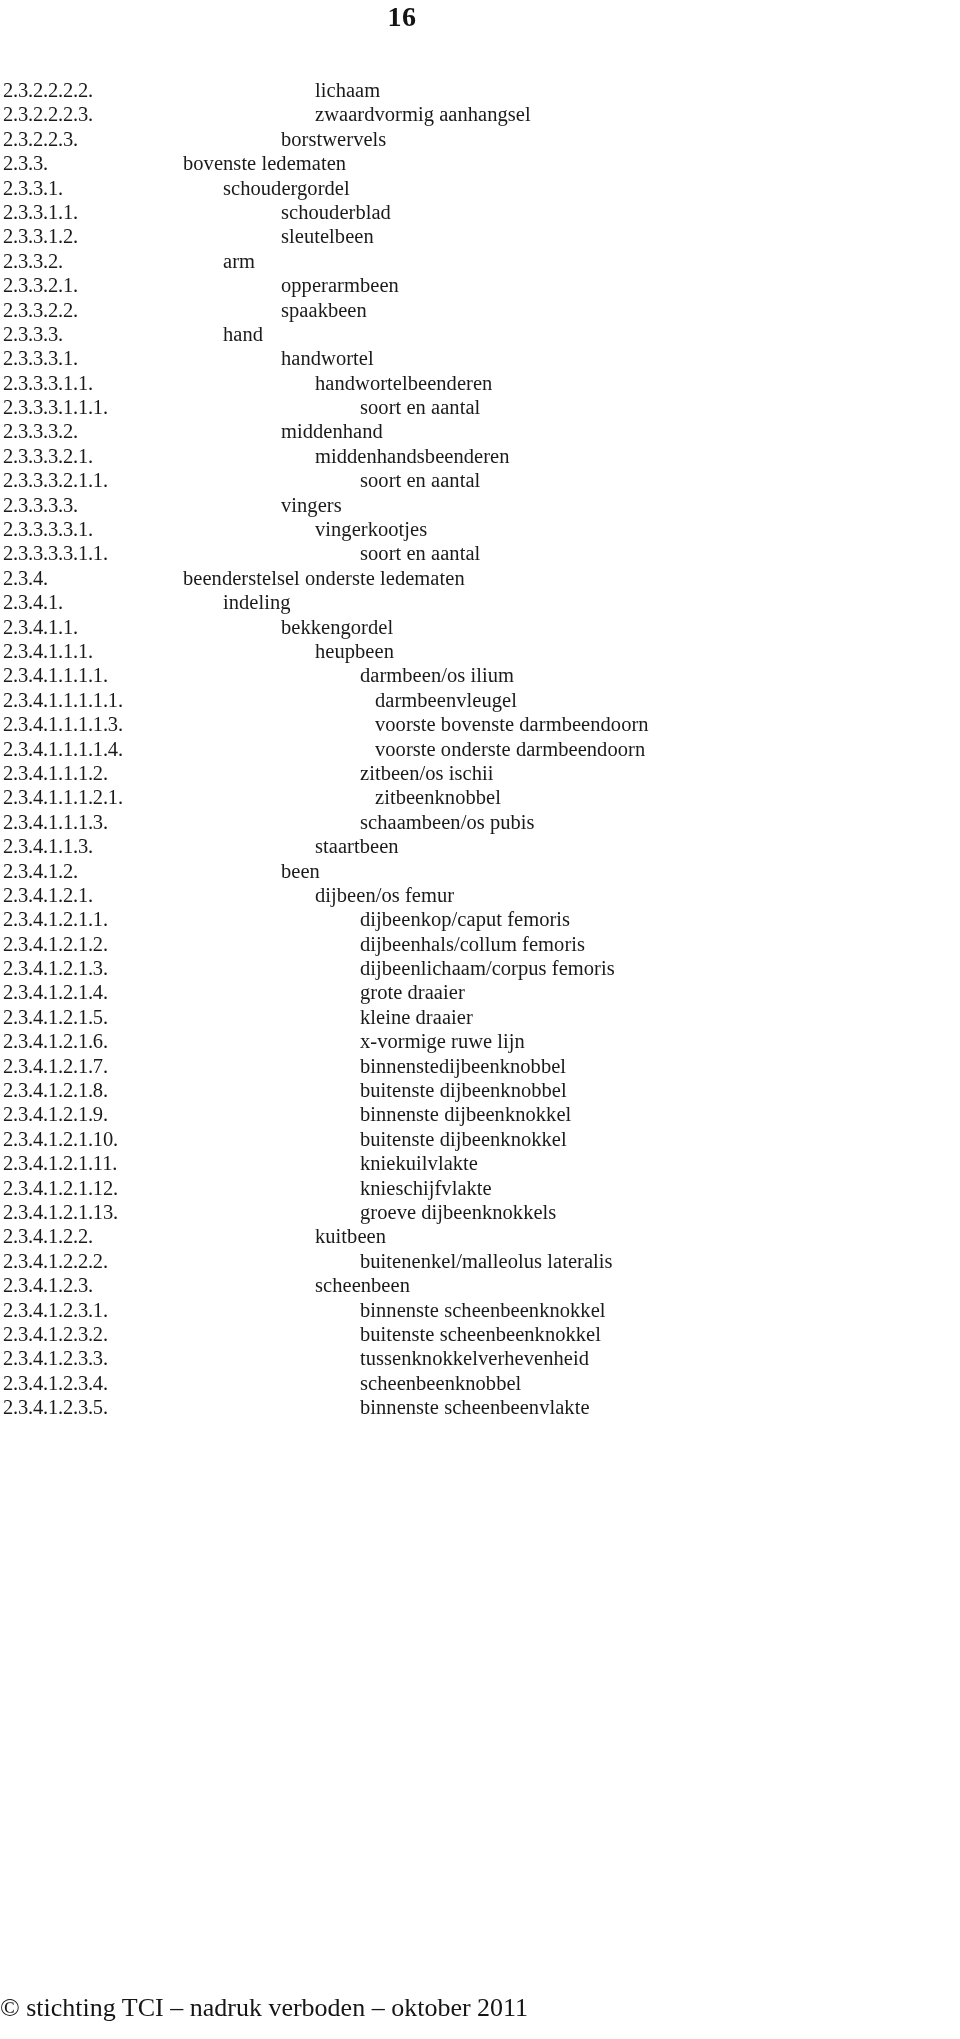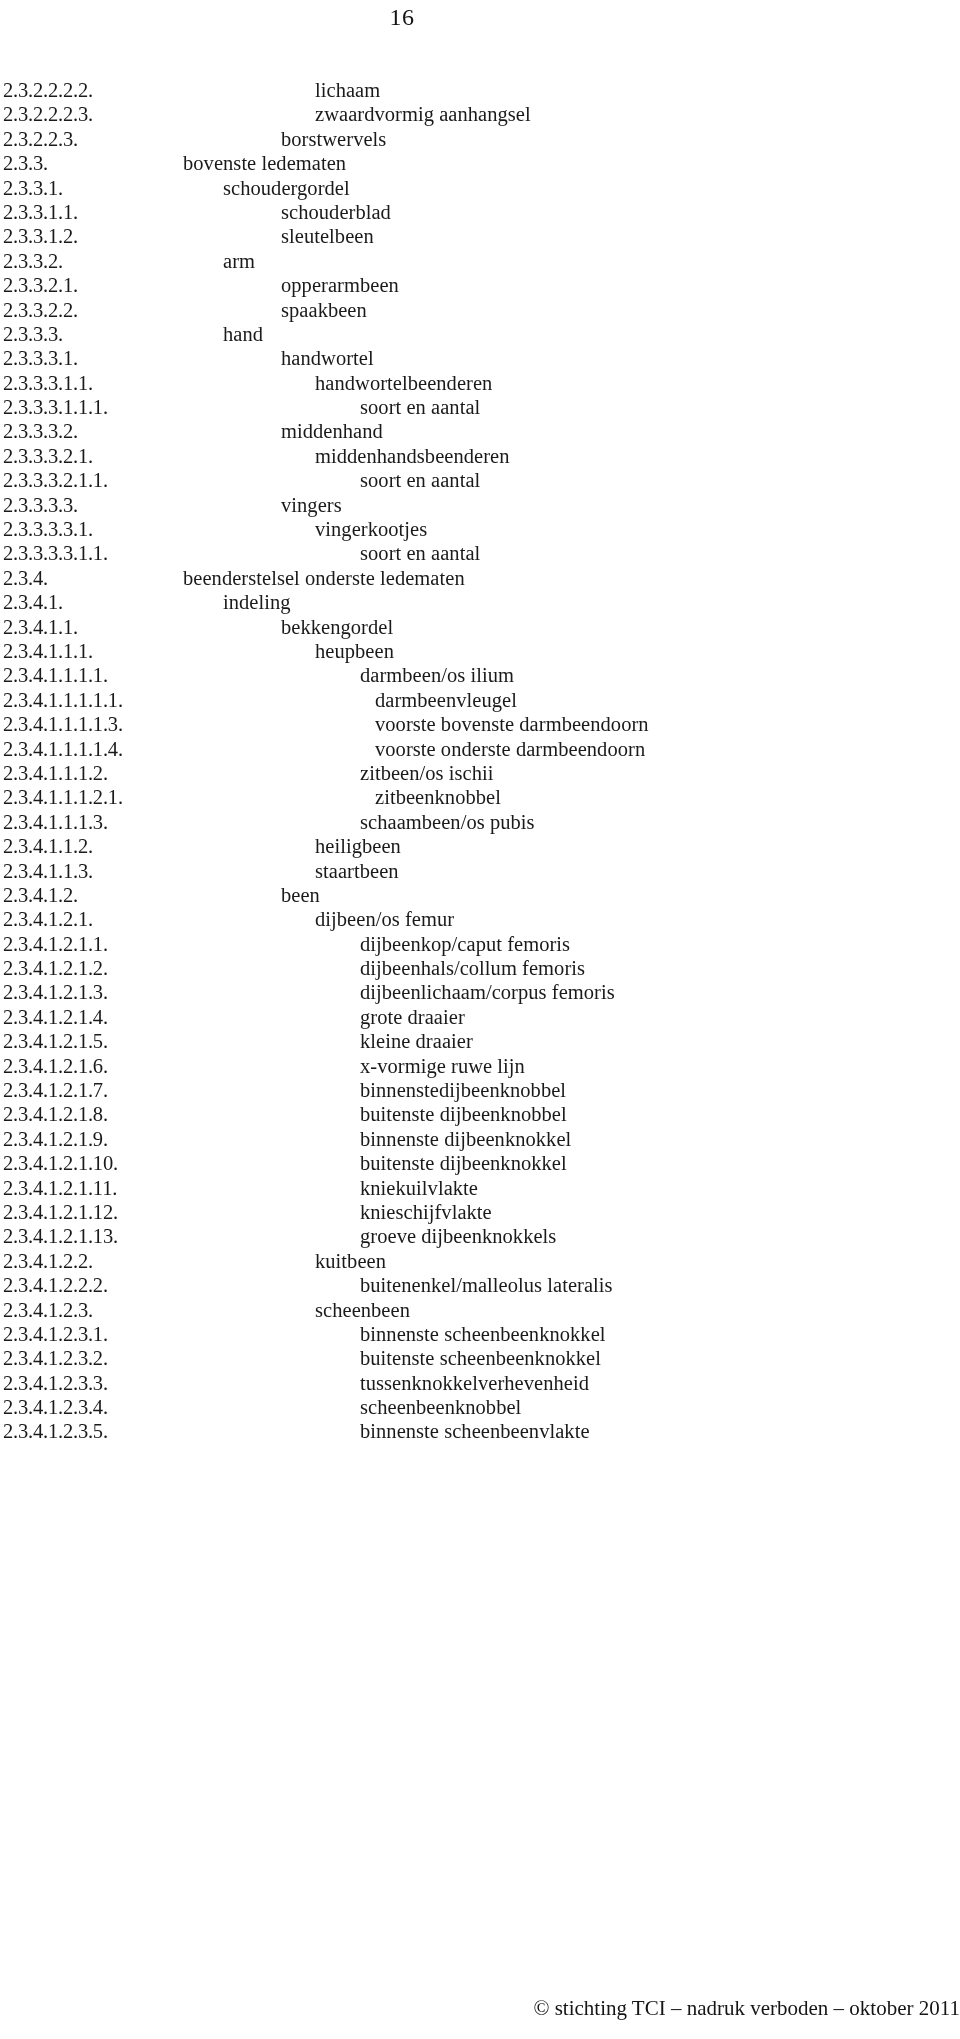--- a/index.html
+++ b/index.html
@@ -22,24 +22,25 @@
     inset: 0;
   }
 
   
   .page-number {
     position: absolute;
     top: 2px;
     left: 0;
     width: 804px;
     text-align: center;
-    font-size: 24px;
+    font-size: 28px;
     line-height: 30px;
     letter-spacing: 0.5px;
     color: #141414;
+    font-weight: bold;
   }
 
   
   .index-list {
     position: absolute;
     top: 78px;
     left: 3px;
     width: 957px;
   }
 
@@ -69,22 +70,22 @@
   .d6  { left: 312px; }
   .d7  { left: 324px; margin-left: 33px; }
   .d8  { left: 372px; }
 
   
   .footer {
     position: absolute;
     left: 0;
     bottom: 18px;
     width: 960px;
-    text-align: right;
-    font-size: 21px;
+    text-align: left;
+    font-size: 26px;
     line-height: 26px;
     color: #151515;
   }
 </style>
 </head>
 <body>
 
 <div class="page">
 
   <div class="page-number">16</div>
@@ -208,24 +209,20 @@
       </div>
       <div class="index-row">
         <span class="row-code">2.3.4.1.1.1.2.1.</span>
         <span class="row-label d8">zitbeenknobbel</span>
       </div>
       <div class="index-row">
         <span class="row-code">2.3.4.1.1.1.3.</span>
         <span class="row-label d7">schaambeen/os pubis</span>
       </div>
       <div class="index-row">
-        <span class="row-code">2.3.4.1.1.2.</span>
-        <span class="row-label d6">heiligbeen</span>
-      </div>
-      <div class="index-row">
         <span class="row-code">2.3.4.1.1.3.</span>
         <span class="row-label d6">staartbeen</span>
       </div>
       <div class="index-row">
         <span class="row-code">2.3.4.1.2.</span>
         <span class="row-label d5">been</span>
       </div>
       <div class="index-row">
         <span class="row-code">2.3.4.1.2.1.</span>
         <span class="row-label d6">dijbeen/os femur</span>

